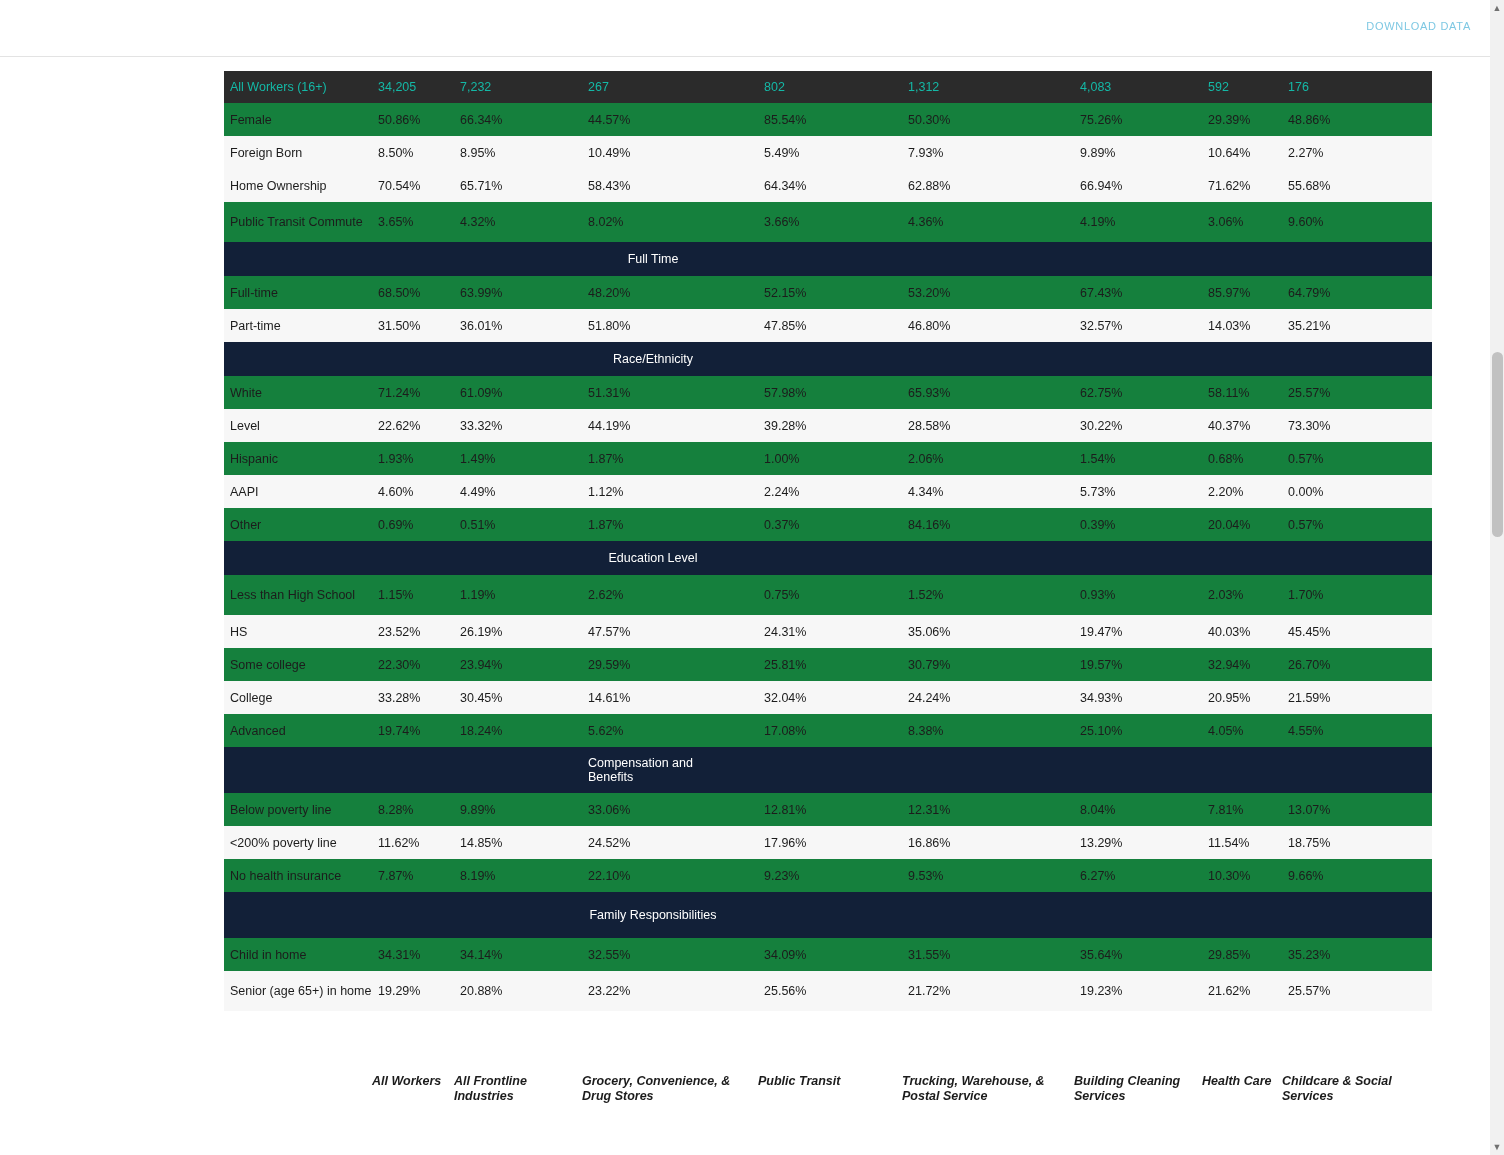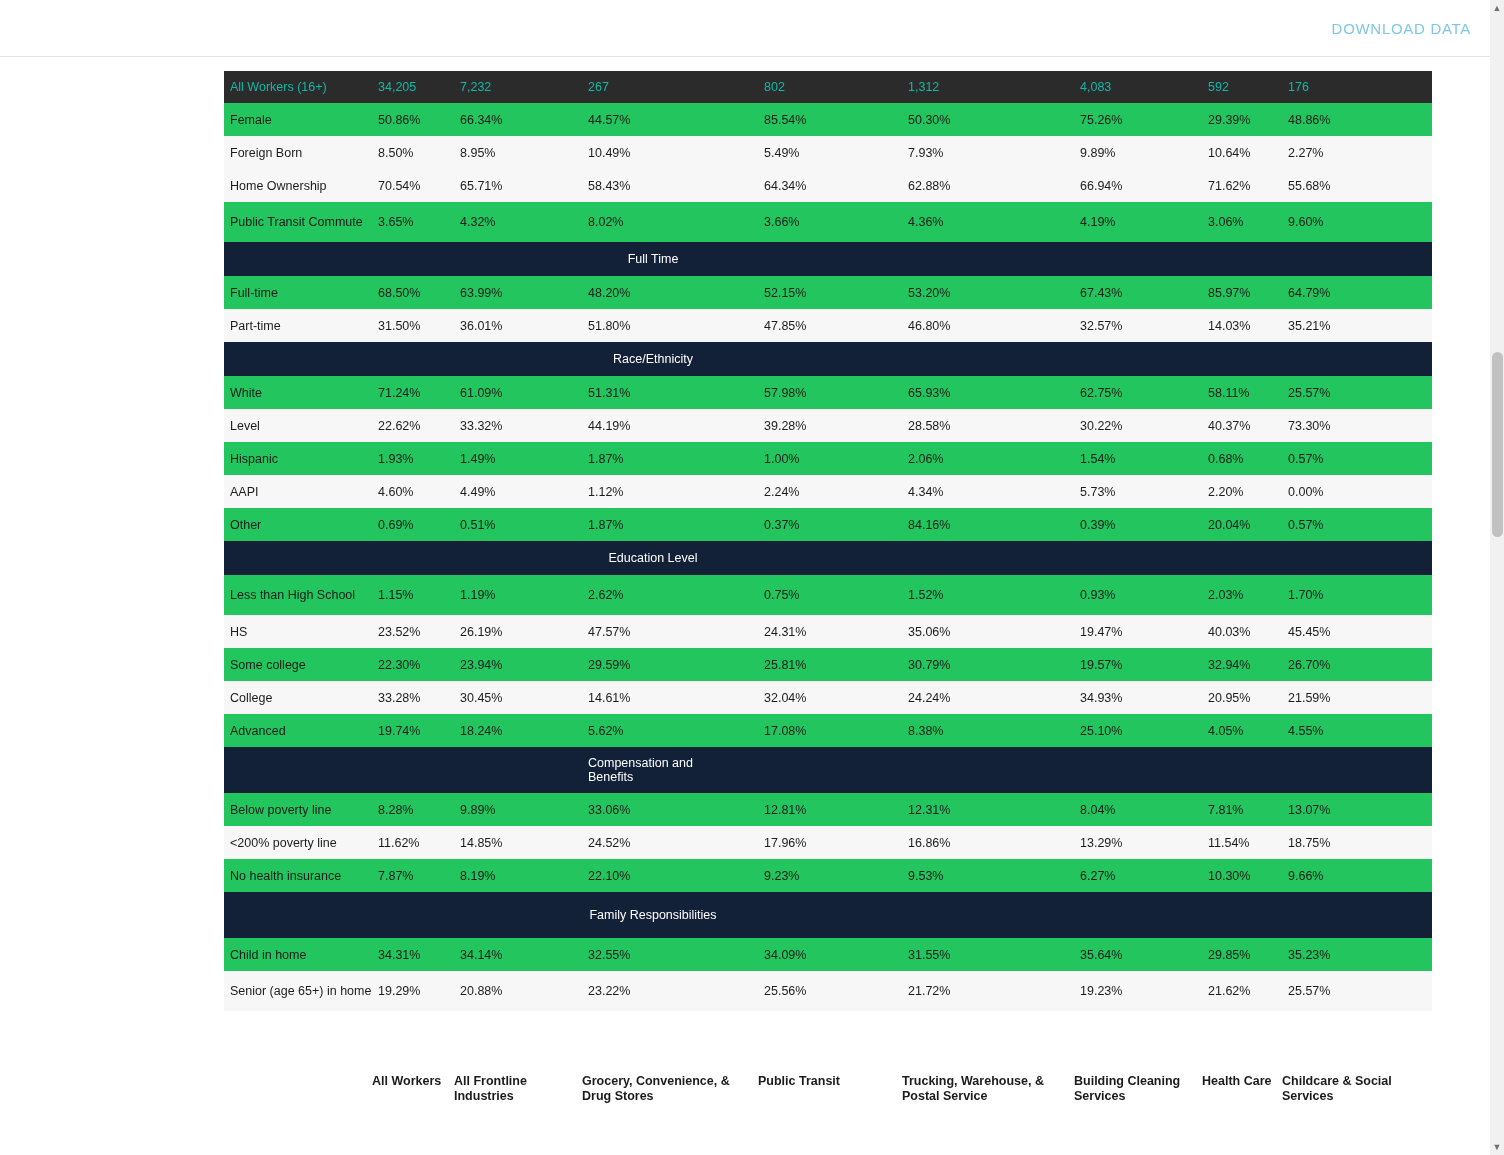--- a/index.html
+++ b/index.html
@@ -26,21 +26,21 @@
     width: 1504px;
     height: 57px;
     background: #ffffff;
     border-bottom: 1px solid #e3e3e3;
   }
   .download-link {
     position: absolute;
     right: 33px;
     top: 20px;
     color: #7ec8e3;
-    font-size: 15px;
+    font-size: 11px;
     letter-spacing: 0.7px;
     font-weight: 400;
     text-decoration: none;
     cursor: pointer;
   }
 
   
   .table-wrap {
     position: absolute;
     top: 71px;
@@ -75,21 +75,21 @@
   tr.row td.label { padding-left: 6px; }
 
   tr.header-row {
     background: #2b2b2b;
     color: #14b8a6;
     height: 32px;
     font-size: 12.5px;
   }
   tr.header-row td { padding-left: 6px; }
 
-  tr.shade-dark { background: #22c55e; }
+  tr.shade-dark { background: #15803d; }
   tr.shade-light { background: #f7f7f7; }
 
   tr.section td {
     background: #122038;
     color: #ffffff;
     height: 34px;
     text-align: center;
     font-size: 12.5px;
     padding: 0;
   }
@@ -102,20 +102,21 @@
     text-align: left;
   }
 
   
   .col-headers {
     position: absolute;
     top: 1074px;
     left: 224px;
     width: 1208px;
     height: 60px;
+    font-style: italic;
   }
   .col-headers .ch {
     position: absolute;
     top: 0;
     font-size: 12.5px;
     font-weight: bold;
     color: #1c1c1c;
     line-height: 15px;
   }
 

